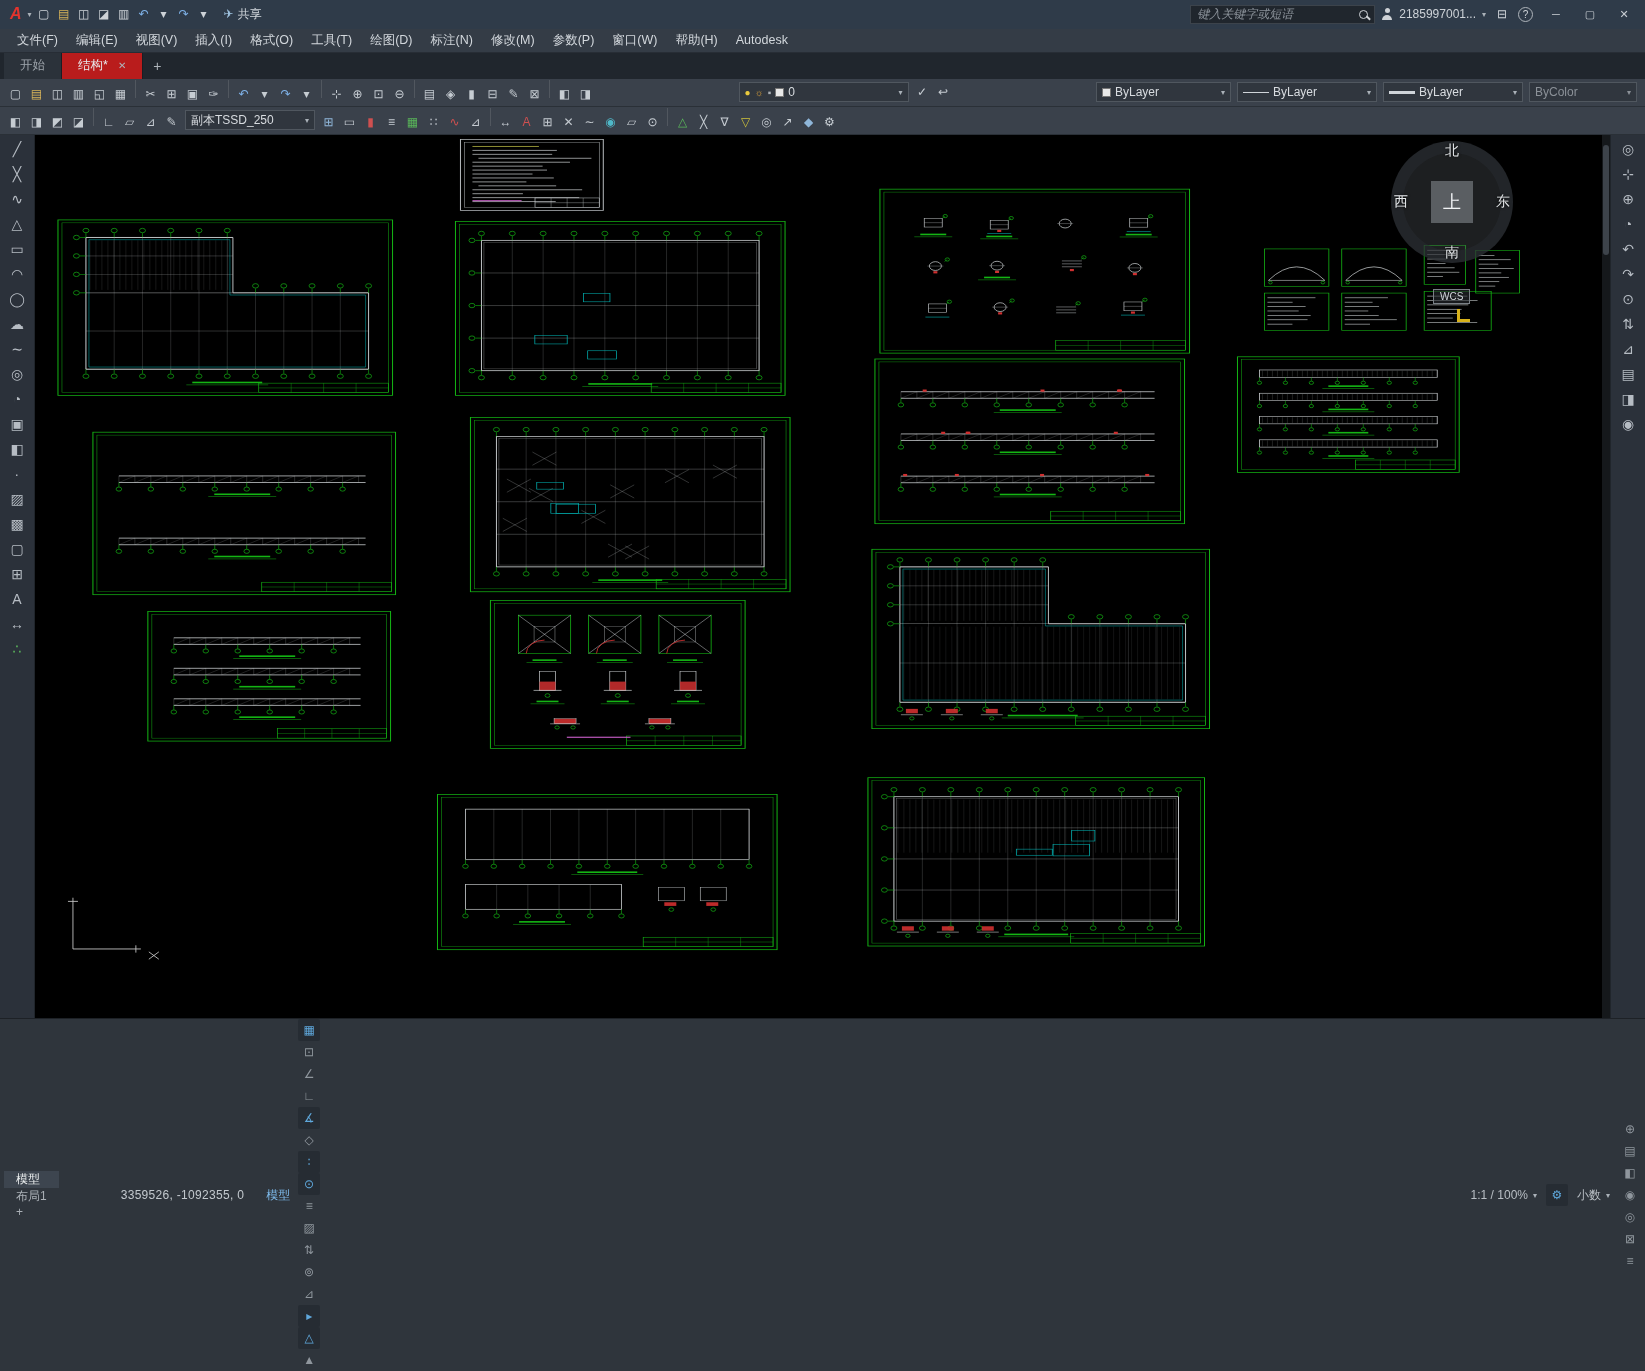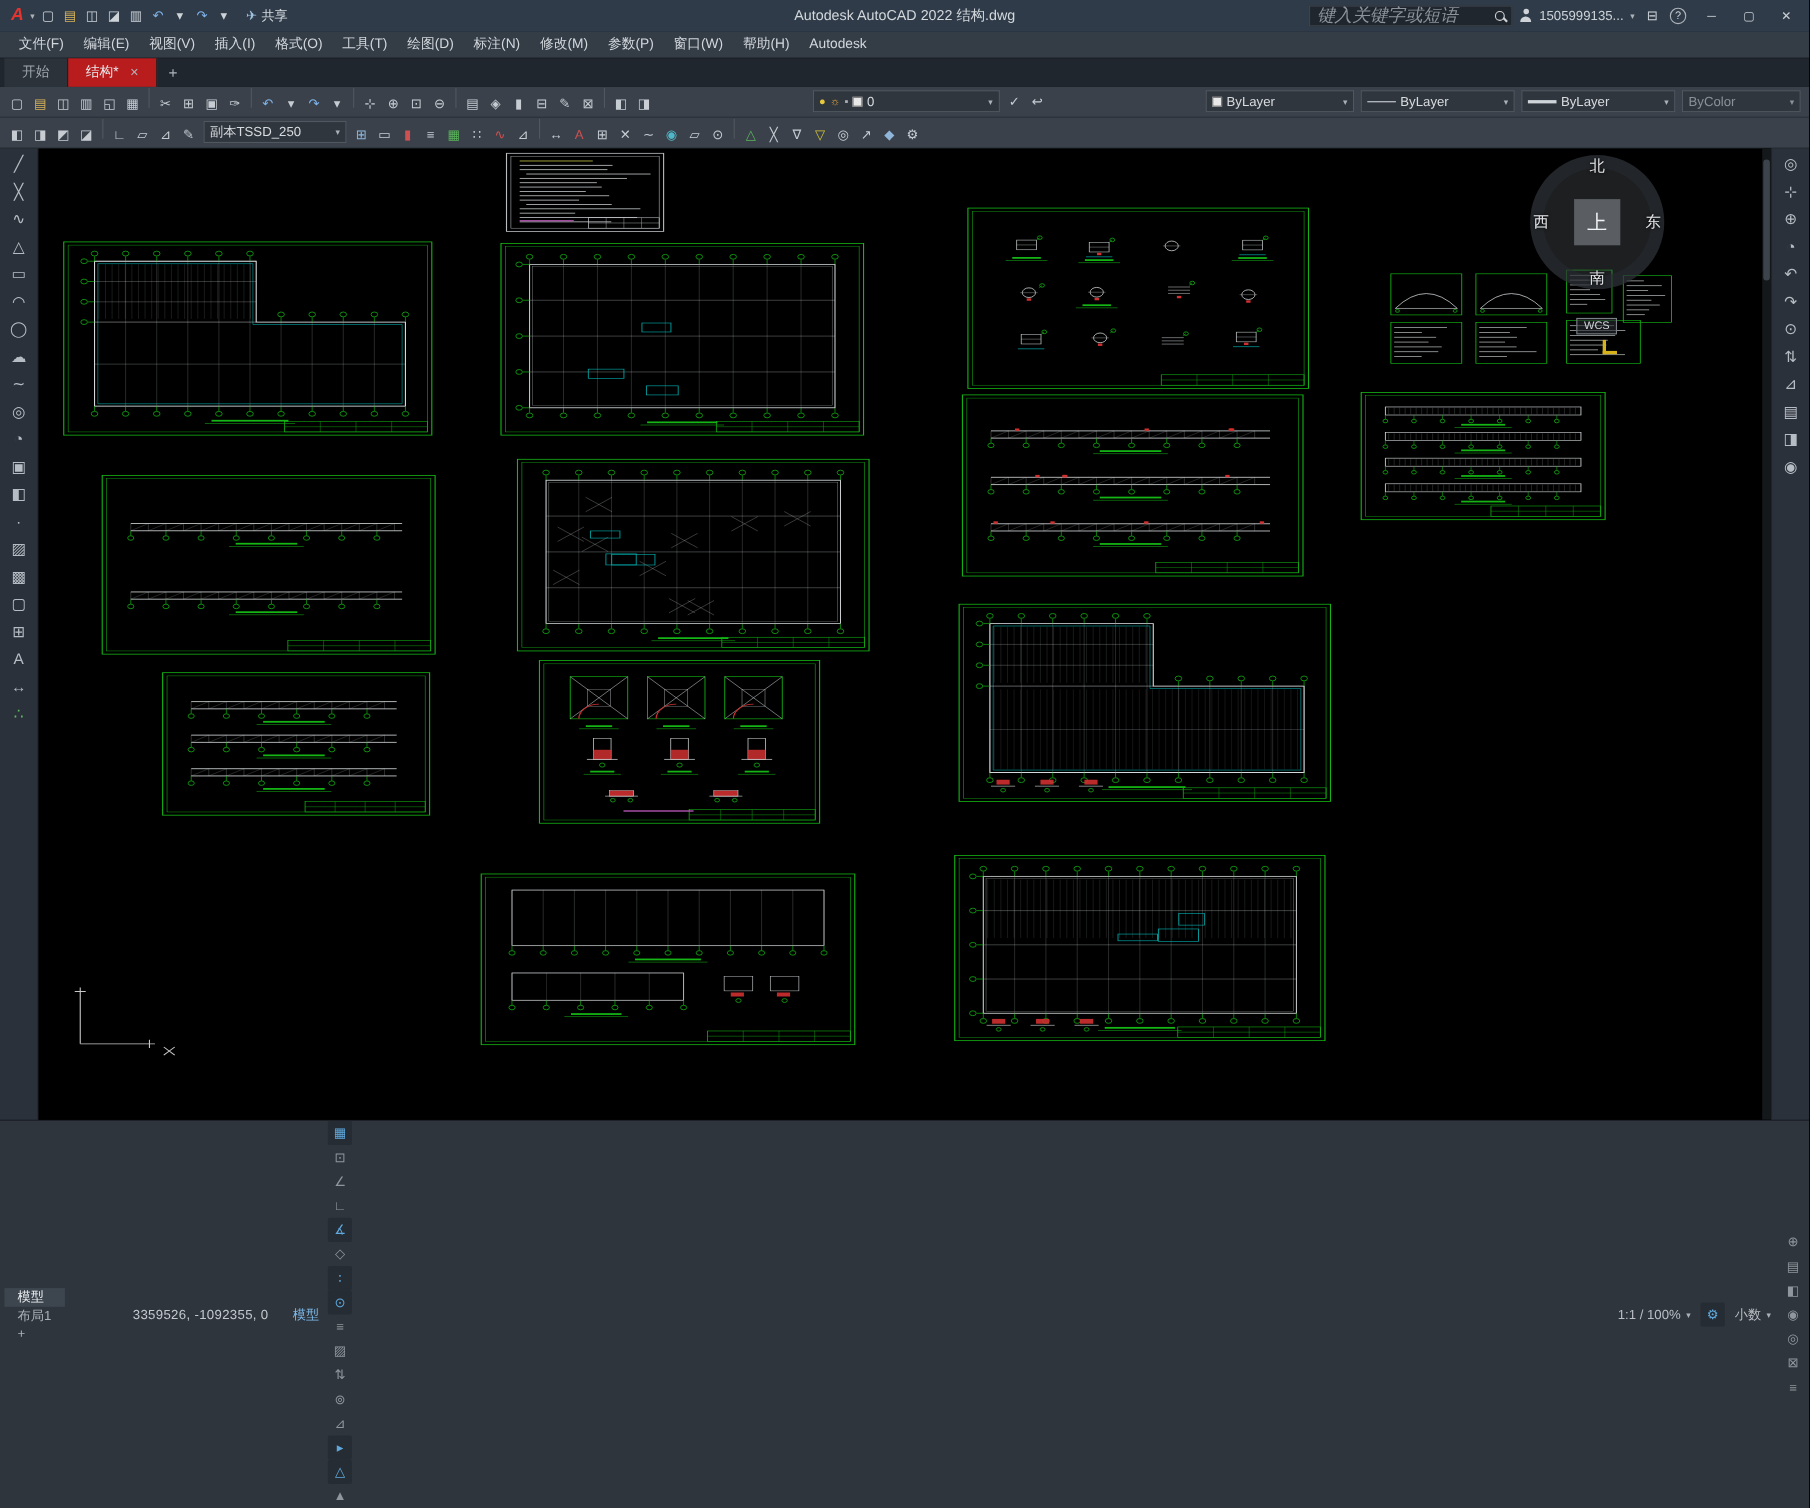--- a/index.html
+++ b/index.html
@@ -9,21 +9,21 @@
 
   
   .titlebar{flex:0 0 28px;background:#2f3b49;display:flex;align-items:center;position:relative;color:#ccd2d8;padding:0 4px;}
   .tb-left{display:flex;align-items:center;gap:2px;z-index:2;}
   .logo{color:#e3342e;font-weight:700;font-style:italic;font-size:16px;padding:0 4px 0 6px;}
   .carat{font-size:8px;color:#aab1b8;}
   .qai{width:20px;height:20px;display:inline-flex;align-items:center;justify-content:center;font-size:12px;color:#ced3d8;}
   .share{display:inline-flex;align-items:center;gap:4px;font-size:12px;color:#d4d9de;padding:0 8px;}
   .tb-title{position:absolute;left:0;right:0;text-align:center;font-size:13px;color:#d3d8dd;pointer-events:none;}
   .tb-right{margin-left:auto;display:flex;align-items:center;gap:6px;z-index:2;}
-  .searchbox{width:185px;height:19px;display:flex;align-items:center;padding:0 6px;background:#20262d;border:1px solid #3c434b;font-size:16px;color:#8c939b;font-style:italic;}
+  .searchbox{width:185px;height:19px;display:flex;align-items:center;padding:0 6px;background:#20262d;border:1px solid #3c434b;font-size:12px;color:#8c939b;font-style:italic;}
   .mag{width:9px;height:9px;border:1.5px solid #cfd3d7;border-radius:50%;position:relative;margin-left:auto;}
   .mag::after{content:"";position:absolute;width:5px;height:1.5px;background:#cfd3d7;transform:rotate(45deg);right:-4px;bottom:-1px;}
   .person{width:12px;height:12px;position:relative;display:inline-block;}
   .person::before{content:"";position:absolute;top:0;left:3.5px;width:5px;height:5px;border-radius:50%;background:#cfd3d7;}
   .person::after{content:"";position:absolute;bottom:0;left:1px;width:10px;height:5px;border-radius:5px 5px 0 0;background:#cfd3d7;}
   .uid{font-size:12px;color:#ced3d8;}
   .ticon{width:20px;text-align:center;font-size:12px;color:#ced3d8;}
   .helpq{width:15px;height:15px;border:1px solid #aeb4ba;border-radius:50%;display:inline-flex;align-items:center;justify-content:center;font-size:10px;color:#ced3d8;}
   .winbtn{width:34px;height:28px;display:inline-flex;align-items:center;justify-content:center;font-size:11px;color:#c9ced3;}
 
@@ -93,28 +93,27 @@
   <header class="titlebar">
     <div class="tb-left">
       <span class="logo">A</span>
       <span class="carat">▾</span>
       <span id="qa-icons"><span class="qai">▢</span><span class="qai" style="color: rgb(217, 181, 90);">▤</span><span class="qai">◫</span><span class="qai">◪</span><span class="qai">▥</span><span class="qai" style="color: rgb(127, 178, 232);">↶</span><span class="qai">▾</span><span class="qai" style="color: rgb(127, 178, 232);">↷</span><span class="qai">▾</span></span>
       <span class="share">
         <span style="color:#9fc3e0;">✈</span>
         <span>共享</span>
       </span>
     </div>
-    <div class="tb-title">Autodesk AutoCAD 2022   结构.dwg</div>
     <div class="tb-right">
       <div class="searchbox">
         <span>键入关键字或短语</span>
         <span class="mag"></span>
       </div>
       <span class="person"></span>
-      <span class="uid">1505999135...</span>
+      <span class="uid">2185997001...</span>
       <span class="carat">▾</span>
       <span class="ticon">⊟</span>
       <span class="helpq">?</span>
       <span id="win-controls"><span class="winbtn">─</span><span class="winbtn">▢</span><span class="winbtn">✕</span></span>
     </div>
   </header>
 
   <nav class="menubar" id="menubar">
       <span class="menu-item">文件(F)</span>
       <span class="menu-item">编辑(E)</span>

